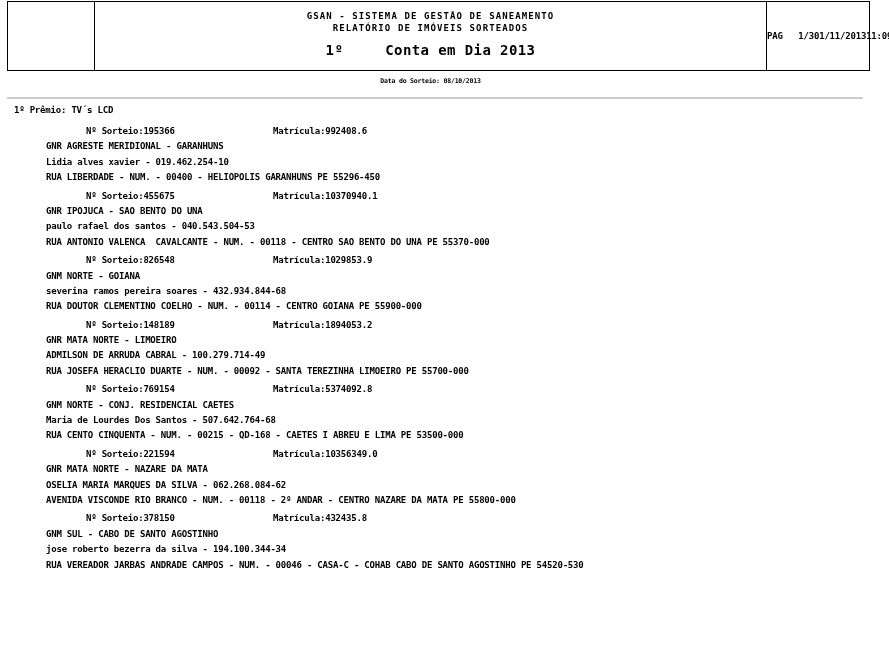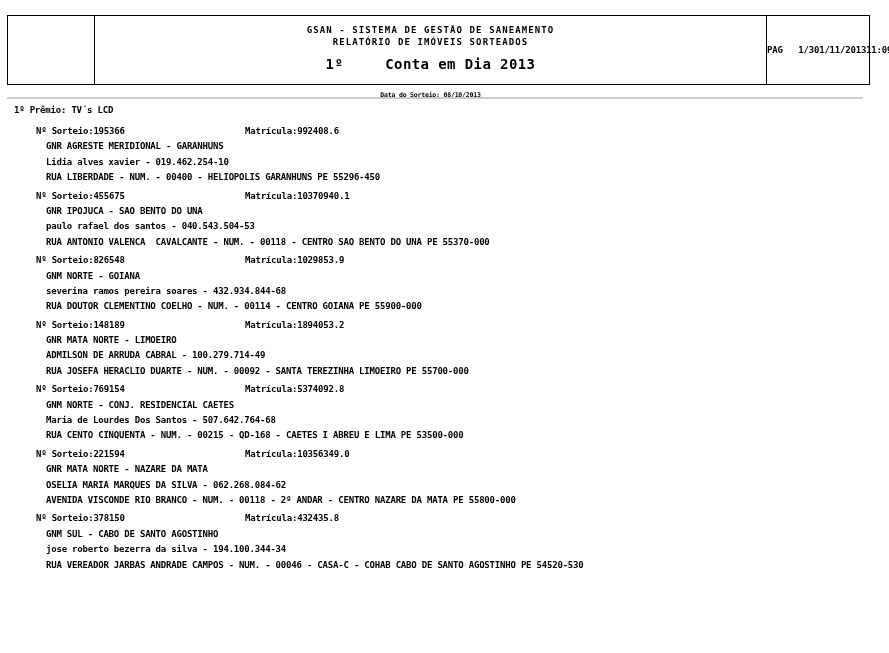--- a/index.html
+++ b/index.html
@@ -4,21 +4,21 @@
 <style>
   * { margin:0; padding:0; box-sizing:border-box; }
   html,body { background:#fff; }
   .page {
     position:relative; width:889px; height:653px; background:#ffffff;
     font-family:"DejaVu Sans Mono","Liberation Mono",monospace;
     font-weight:bold; color:#000; overflow:hidden;
   }
   
   .header-table {
-    position:absolute; left:7px; top:15px; width:863px; height:70px;
+    position:absolute; left:7px; top:1px; width:863px; height:70px;
     border:1px solid #000; display:flex;
   }
   .hcell-logo  { width:87px; border-right:1px solid #000; }
   .hcell-title {
     flex:1; border-right:1px solid #000;
     display:flex; flex-direction:column; align-items:center;
     padding-top:8px;
   }
   .title-line  { font-size:9px; letter-spacing:1.1px; line-height:12px; white-space:pre; }
   .draw-line   { margin-top:8px; font-size:14px; letter-spacing:0.4px; white-space:pre; display:flex; }
@@ -36,21 +36,21 @@
   
   .prize-line {
     position:absolute; left:14px; top:105px; font-size:9px; letter-spacing:-0.2px; white-space:pre;
   }
   .entries { position:absolute; left:0; top:124px; width:889px; }
   .entry { margin-bottom:3px; }
   .entry .line {
     position:relative; font-size:9px; letter-spacing:-0.2px;
     line-height:15.4px; white-space:pre; height:15.4px;
   }
-  .line-sorteio { padding-left:36px; }
+  .line-sorteio { padding-left:58px;margin-left:28px; }
   .line-indent  { padding-left:46px; }
   .mat-group { position:absolute; left:245px; top:0; white-space:pre; }
 </style>
 </head>
 <body>
 
 <div class="page">
 
   <div class="header-table">
     <div class="hcell-logo"></div>

